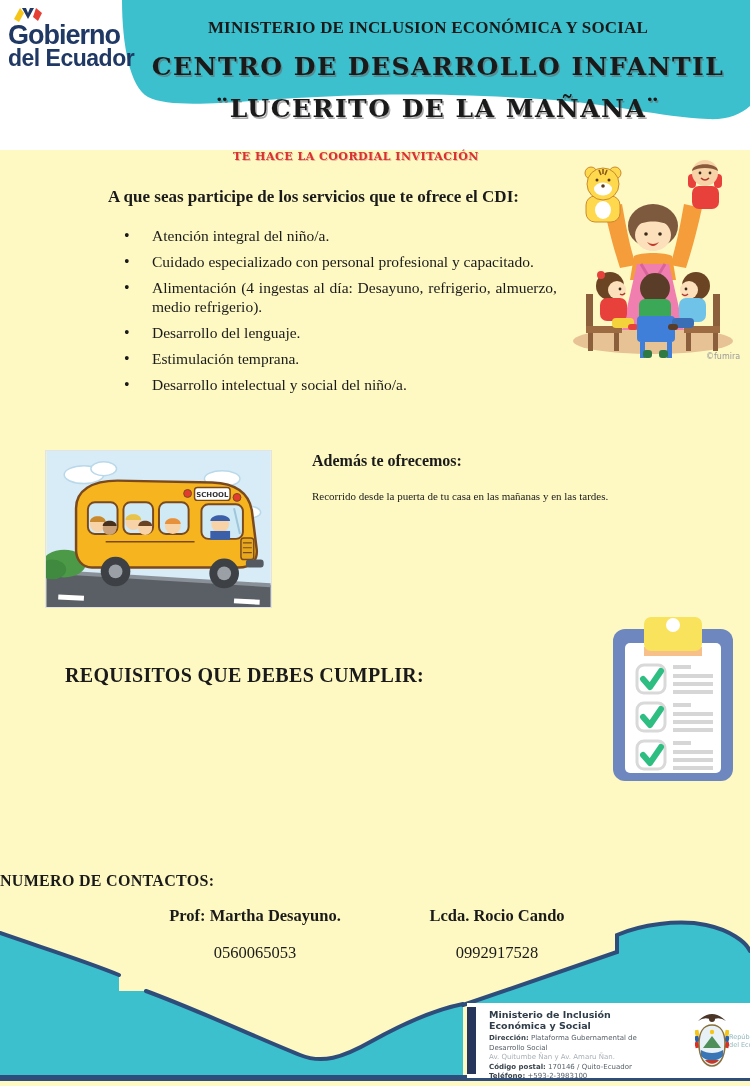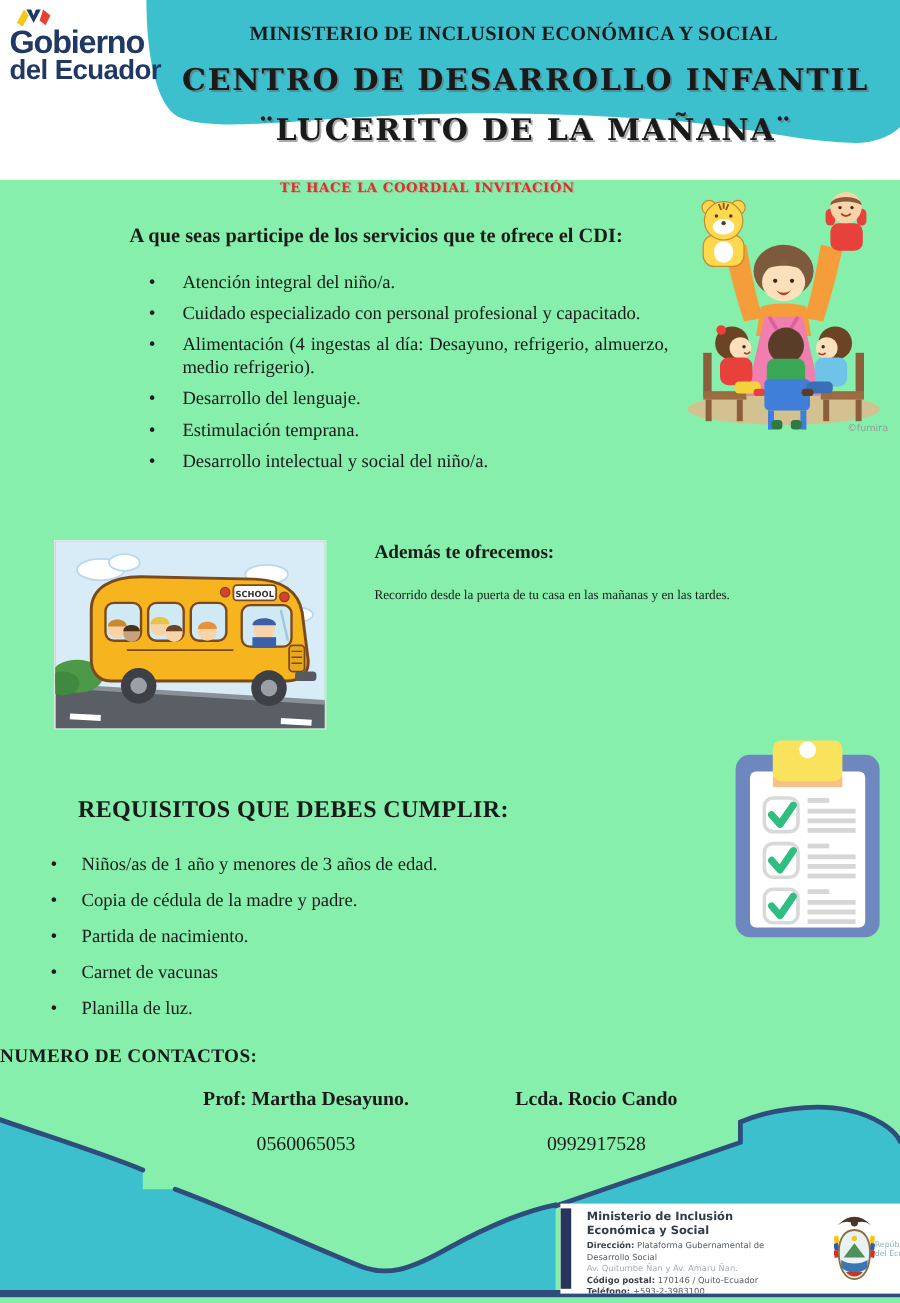--- a/index.html
+++ b/index.html
@@ -1,19 +1,19 @@
 <!DOCTYPE html>
 <html><head>
 <meta charset="utf-8">
 <style>
   * { margin:0; padding:0; box-sizing:border-box; }
   html,body { background:#ffffff; }
   .page {
     position:relative; width:750px; height:1086px; margin:0 auto;
-    background:#86efac; overflow:hidden;
+    background:#fef9c3; overflow:hidden;
     font-family:"Liberation Serif", serif; color:#1a1a1a;
   }
   .abs { position:absolute; }
 
   
   .header-svg { left:0; top:0; width:750px; height:150px; }
   .logo { left:8px; top:6px; width:230px; }
   .logo-mark { display:block; margin-left:4px; margin-bottom:0px; }
   .logo-line1 { font-family:"Liberation Sans", sans-serif; font-weight:bold; color:#1f3864;
                 font-size:27px; line-height:24px; letter-spacing:-1px; }
@@ -266,27 +266,20 @@
       <rect x="42" y="138" width="28" height="28" rx="7" fill="#ffffff" stroke="#d9d9d9" stroke-width="3"></rect>
       <path d="M48,152 L55,160 L66,144" stroke="#2fbe82" stroke-width="6" fill="none" stroke-linecap="round" stroke-linejoin="round"></path>
       <rect x="78" y="138" width="18" height="4" fill="#d6d6d6"></rect>
       <rect x="78" y="147" width="40" height="4" fill="#d6d6d6"></rect>
       <rect x="78" y="155" width="40" height="4" fill="#d6d6d6"></rect>
       <rect x="78" y="163" width="40" height="4" fill="#d6d6d6"></rect>
     </g>
   </svg>
 
   <div class="abs req-title">REQUISITOS QUE DEBES CUMPLIR:</div>
-  <ul class="abs req-list">
-    <li>Niños/as de 1 año y menores de 3 años de edad.</li>
-    <li>Copia de  cédula de la madre y padre.</li>
-    <li>Partida de  nacimiento.</li>
-    <li>Carnet de vacunas</li>
-    <li>Planilla de luz.</li>
-  </ul>
 
   <div class="abs contacts-title">NUMERO DE CONTACTOS:</div>
   <div class="abs contact-col1">
     <div class="contact-name">Prof: Martha Desayuno.</div>
     <div class="contact-phone">0560065053</div>
   </div>
   <div class="abs contact-col2">
     <div class="contact-name">Lcda. Rocio Cando</div>
     <div class="contact-phone">0992917528</div>
   </div>

